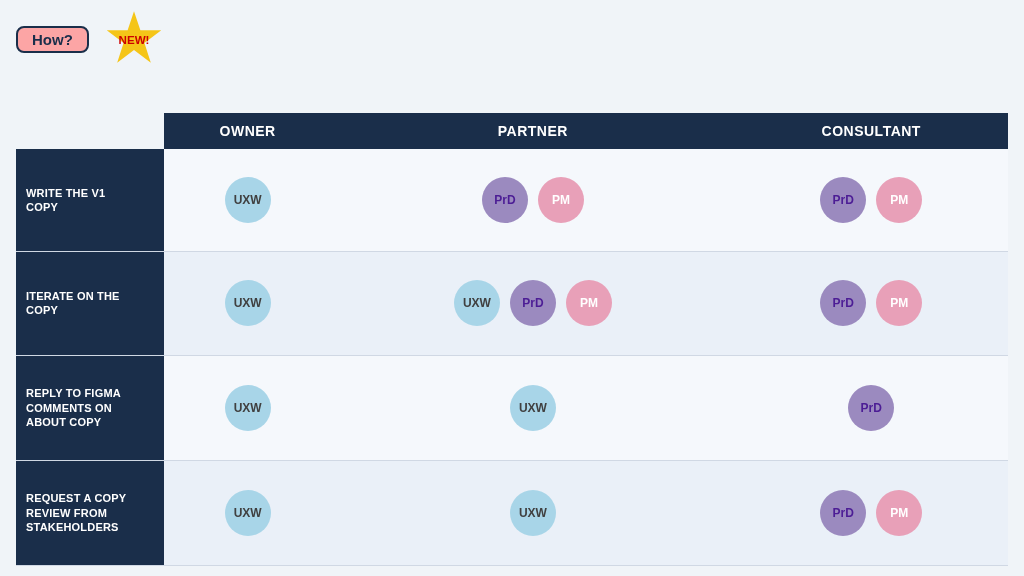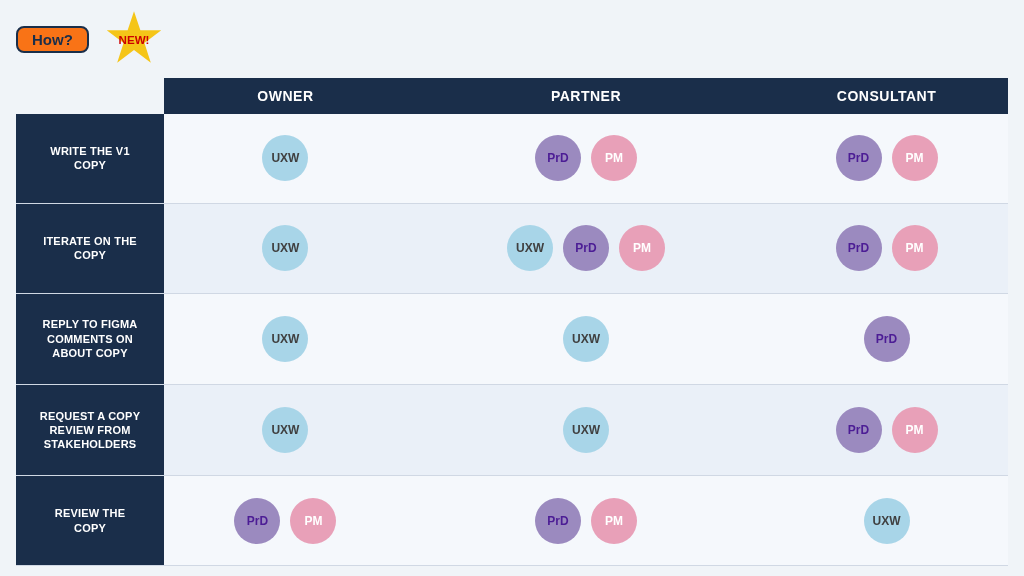--- a/index.html
+++ b/index.html
@@ -27,35 +27,36 @@
       margin-bottom: 10px;
     }
 
     .how-badge {
       border: 2.5px solid #1a2e4a;
       border-radius: 8px;
       padding: 3px 14px;
       font-size: 15px;
       font-weight: 700;
       color: #1a2e4a;
-      background: #f97316;
+      background: #fca5a5;
       white-space: nowrap;
     }
 
     .page-title {
       font-size: 30px;
       font-weight: 900;
       color: #1a2e4a;
       flex: 1;
     }
 
     .table-wrapper {
       flex: 1;
       display: flex;
       flex-direction: column;
+      margin-top: 35px;
     }
 
     table {
       width: 100%;
       border-collapse: collapse;
       flex: 1;
     }
 
     .col-row-label {
       width: 148px;
@@ -86,21 +87,21 @@
 
     tbody tr:nth-child(odd) {
       background: #f5f8fc;
     }
 
     .row-label {
       background: #1a2e4a !important;
       color: #fff;
       font-size: 11px;
       font-weight: 900;
-      text-align: center;
+      text-align: left;
       padding: 8px 10px;
       vertical-align: middle;
       line-height: 1.3;
       letter-spacing: 0.2px;
     }
 
     .cell {
       text-align: center;
       vertical-align: middle;
       padding: 6px 8px;
@@ -250,36 +251,16 @@
                 <div class="avatar avatar-uxw">UXW</div>
               </div>
             </td>
     <td class="cell">
               <div class="avatars">
                 <div class="avatar avatar-prd">PrD</div>
                 <div class="avatar avatar-pm">PM</div>
               </div>
             </td>
   </tr>
-          <tr>
-    <td class="row-label">REVIEW THE<br>COPY</td>
-    <td class="cell">
-              <div class="avatars">
-                <div class="avatar avatar-prd">PrD</div>
-                <div class="avatar avatar-pm">PM</div>
-              </div>
-            </td>
-    <td class="cell">
-              <div class="avatars">
-                <div class="avatar avatar-prd">PrD</div>
-                <div class="avatar avatar-pm">PM</div>
-              </div>
-            </td>
-    <td class="cell">
-              <div class="avatars">
-                <div class="avatar avatar-uxw">UXW</div>
-              </div>
-            </td>
-  </tr>
         </tbody>
     </table>
   </div>
 </div>
 
 </body></html>

